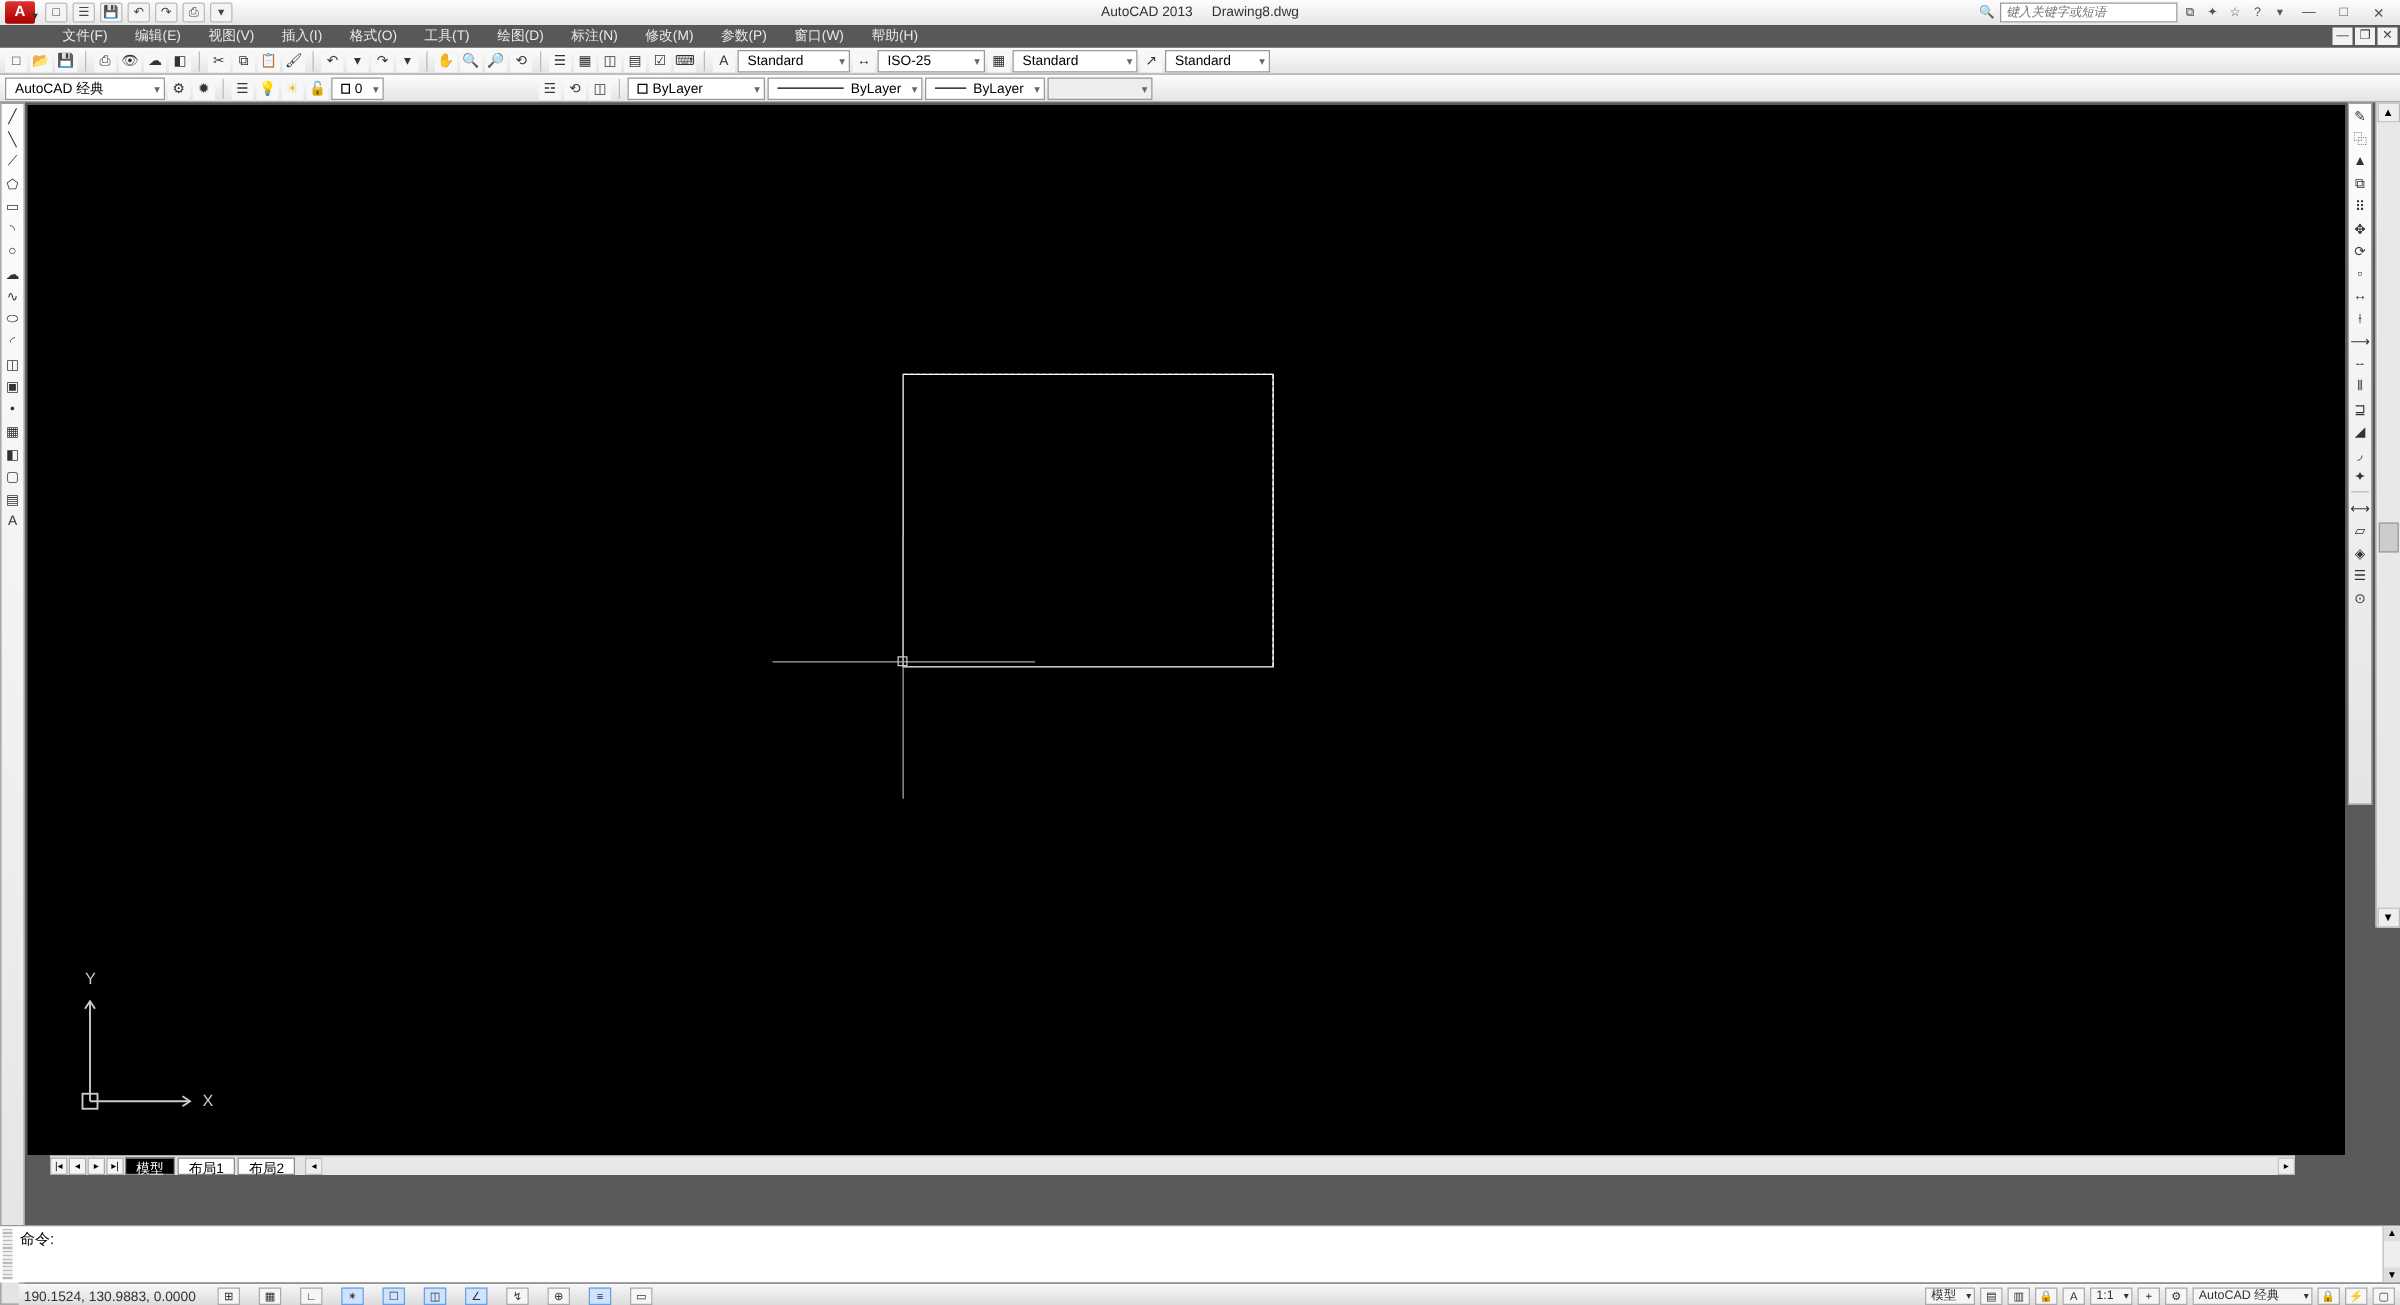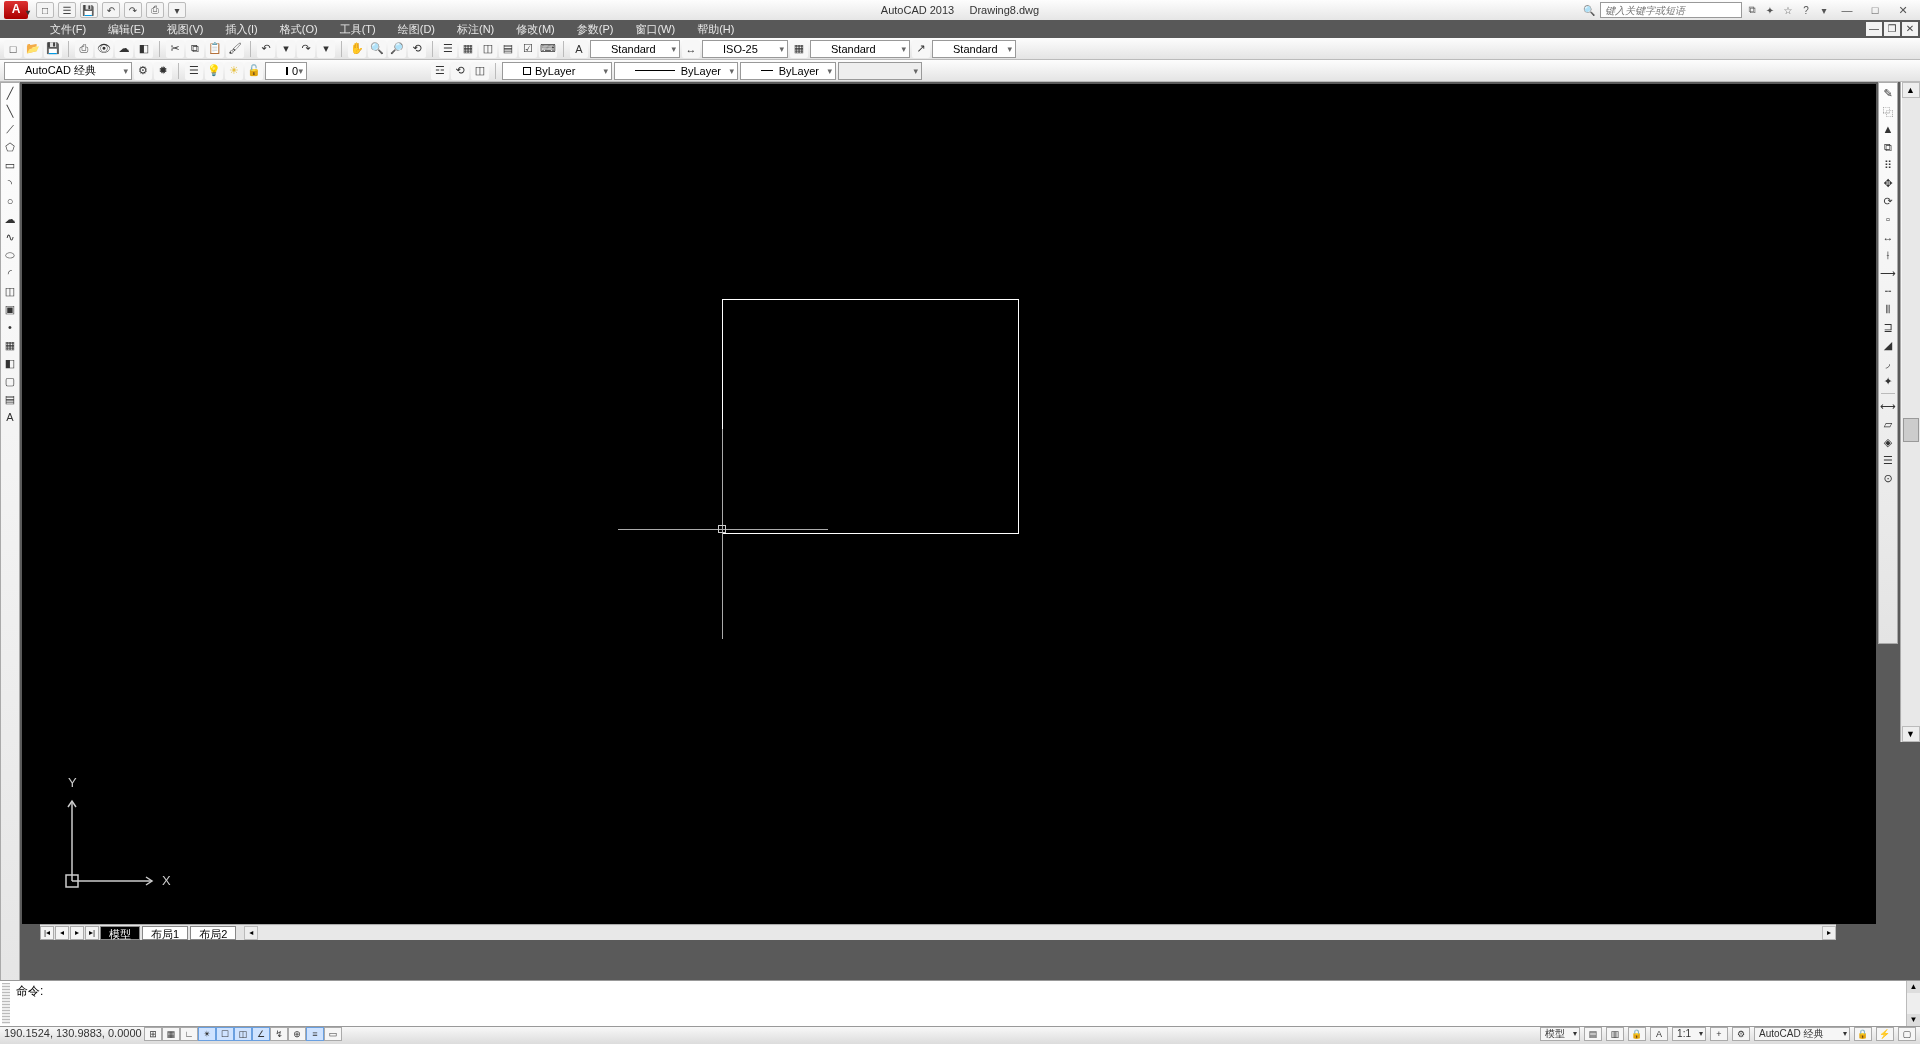--- a/index.html
+++ b/index.html
@@ -20,21 +20,21 @@
 
 .menubar { height:18px; background:#585858; display:flex; align-items:center; padding-left:40px; gap:2px; position:relative;}
 .menu-item { color:#e8e8e8; font-size:11px; padding:0 10px; height:18px; line-height:18px; cursor:pointer;}
 .menubar-right{position:absolute; right:2px; display:flex;}
 .menubar-right .mb-btn{width:16px;height:14px;background:#f2f2f2;margin-left:2px;font-size:10px;text-align:center;line-height:14px;cursor:pointer;color:#444;}
 
 
 .toolbar-row { height:22px; background:linear-gradient(#fdfdfd,#e4e4e4); border-bottom:1px solid #bbb; display:flex; align-items:center; padding:0 4px; gap:2px;}
 .tbtn { width:18px; height:18px; border:1px solid transparent; display:flex; align-items:center; justify-content:center; font-size:11px; color:#333; cursor:pointer; border-radius:2px; background:#f7f7f7;}
 .tsep{width:1px; height:16px; background:#bbb; margin:0 4px;}
-.combo { height:18px; border:1px solid #999; background:#fff; font-size:11px; padding:0 16px 0 20px; display:flex; align-items:center; position:relative; cursor:pointer; }
+.combo { height:18px; border:1px solid #999; background:#fff; font-size:11px; padding:0 16px 0 7px; display:flex; align-items:center; position:relative; cursor:pointer; }
 .combo:after{content:"▾"; position:absolute; right:3px; font-size:9px; color:#666;}
 .combo.w-ws{width:128px;}
 .combo.w-style{width:90px;}
 .combo.w-dim{width:86px;align-items:center;}
 .combo.w-ts{width:100px;}
 .combo.w-ml{width:84px;}
 .combo.w-layer{width:110px;}
 .combo.w-lt{width:124px;}
 .combo.w-lw{width:96px;}
 .combo.w-pc{width:84px;}
@@ -79,21 +79,21 @@
 .hscroll .htrack{flex:1;height:14px;background:#e8e8e8;position:relative;}
 
 
 .cmdline{position:absolute;left:0;right:0;bottom:18px;height:46px;background:#fff;border-top:1px solid #999;font-family:SimSun,monospace;font-size:12px;padding:2px 16px 2px 16px;overflow:hidden;color:#000;}
 .cmdline .handle{position:absolute;left:2px;top:2px;bottom:2px;width:8px;background:repeating-linear-gradient(#bbb,#bbb 1px,#eee 1px,#eee 3px);}
 .cmdline .vscroll{position:absolute;right:0;top:0;bottom:0;width:14px;background:#eee;border-left:1px solid #bbb;}
 .cmdline .varr{height:12px;font-size:8px;text-align:center;line-height:12px;background:#ddd;cursor:pointer;}
 .cmdline-row{white-space:pre;}
 
 
-.statusbar{position:absolute;left:0;right:0;bottom:0;height:18px;background:linear-gradient(#f8f8f8,#dcdcdc);border-top:1px solid #999;display:flex;align-items:flex-start;font-size:11px;color:#333;padding:0 4px;gap:0;}
+.statusbar{position:absolute;left:15px;right:0;bottom:0;height:18px;background:linear-gradient(#f8f8f8,#dcdcdc);border-top:1px solid #999;display:flex;align-items:flex-end;font-size:11px;color:#333;padding:0 4px;gap:15px;}
 .coord{width:140px;}
 .sbtn{width:18px;height:14px;border:1px solid #aaa;background:#f6f6f6;font-size:9px;text-align:center;line-height:12px;cursor:pointer;}
 .sbtn.on{background:#cfe3ff;border-color:#6aa0e0;}
 .status-right{margin-left:auto;display:flex;align-items:center;gap:4px;}
 .sdrop{height:14px;padding:0 14px 0 4px;border:1px solid #aaa;background:#f6f6f6;position:relative;cursor:pointer;font-size:10px;line-height:12px;}
 .sdrop:after{content:"▾";position:absolute;right:2px;font-size:8px;}
 </style>
 </head>
 <body>
 

